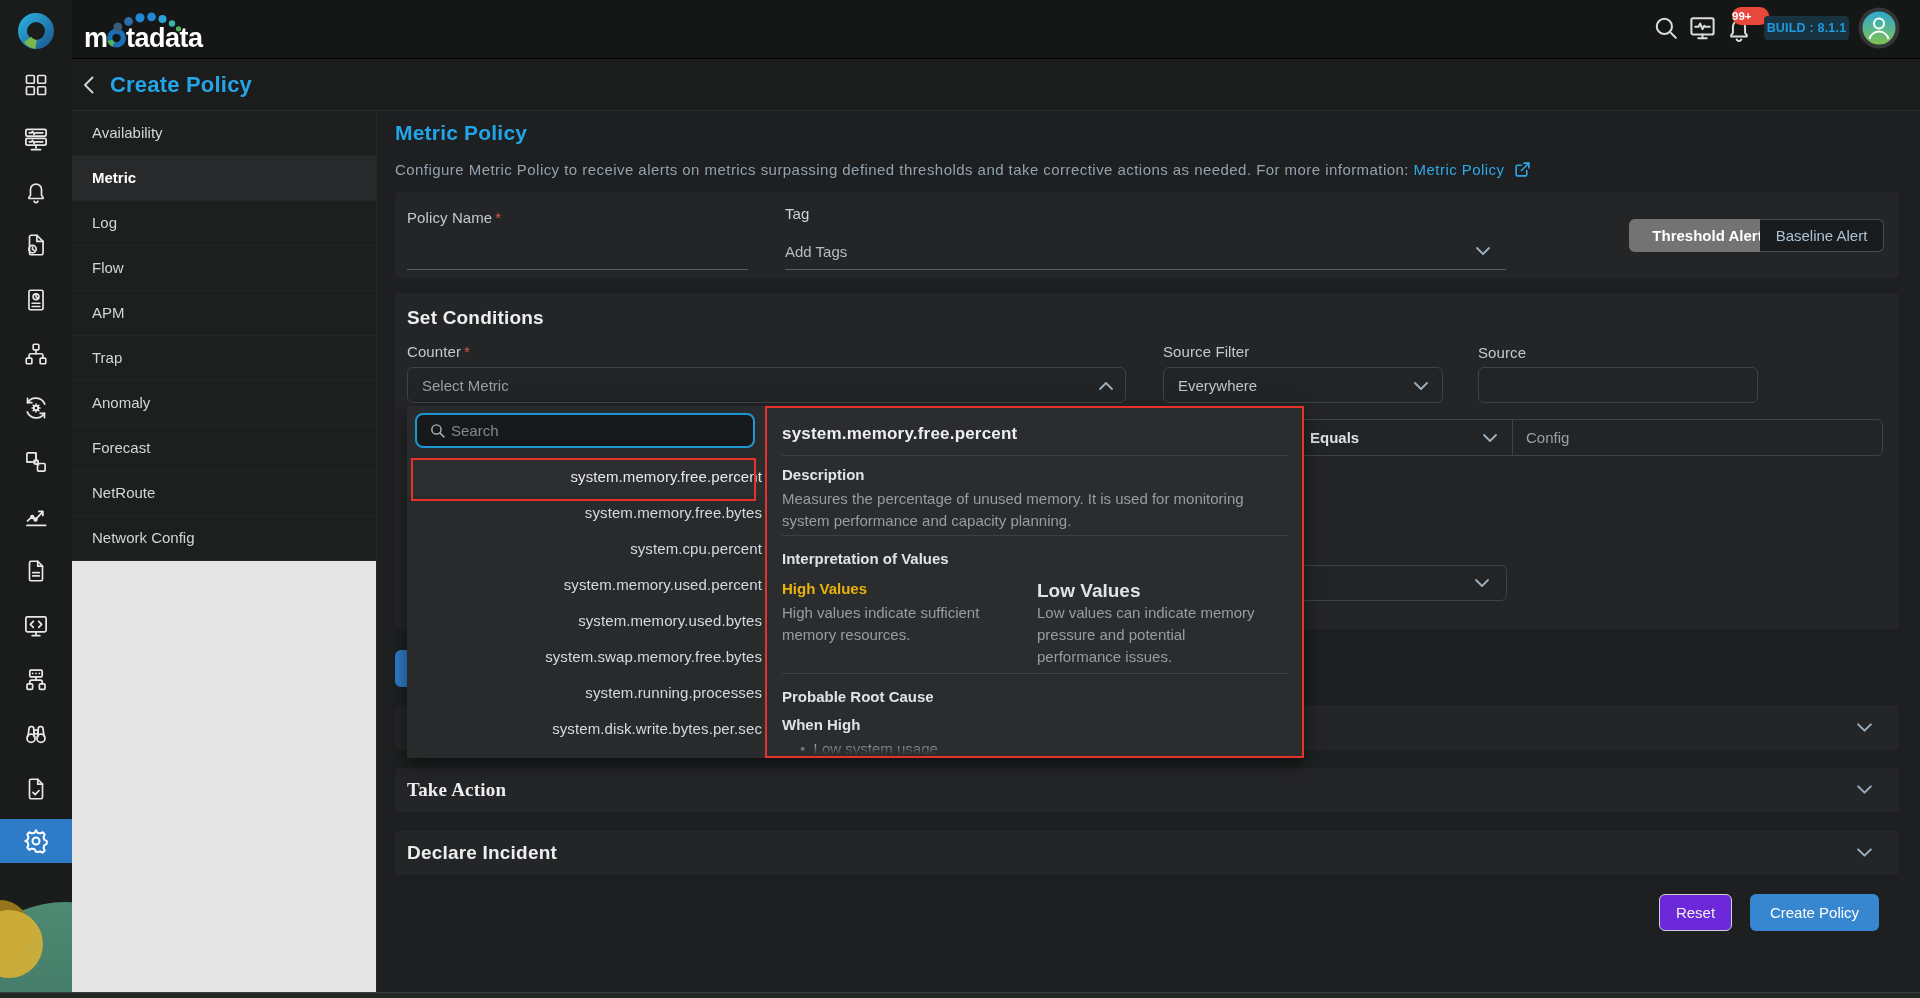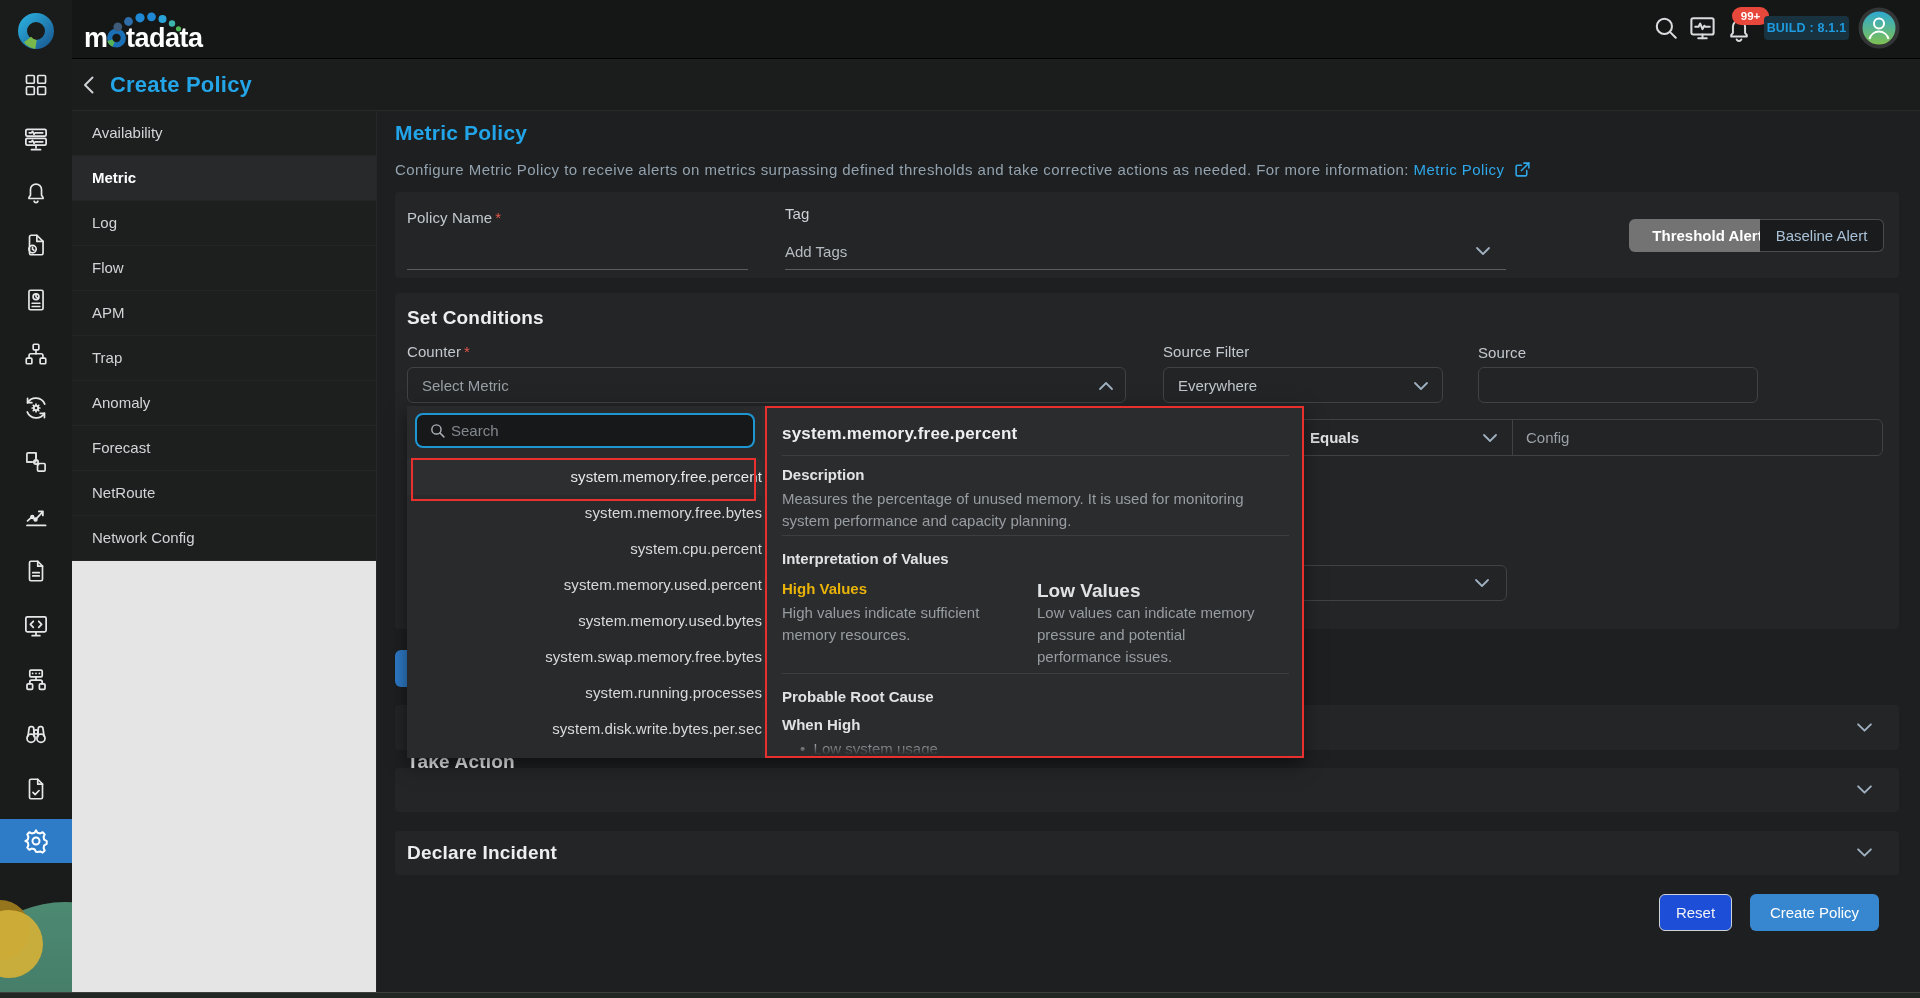--- a/index.html
+++ b/index.html
@@ -69,21 +69,21 @@
     <svg class="abs" style="left:1616px; top:14px;" width="29" height="29" viewBox="0 0 24 24" fill="none" stroke="#d9dbdd" stroke-width="1.7" stroke-linecap="round" stroke-linejoin="round">
       <rect x="2.8" y="3.5" width="18.4" height="13.5" rx="1.5"></rect>
       <path d="M6 10.5h2.7l1.4-2.6 1.9 4.6 1.5-2.8 1 0.8h3.5"></path>
       <path d="M12 17v3"></path>
       <path d="M8.5 20h7"></path>
     </svg>
     <svg class="abs" style="left:1653px; top:15px;" width="28" height="28" viewBox="0 0 24 24" fill="none" stroke="#d9dbdd" stroke-width="1.7" stroke-linecap="round" stroke-linejoin="round">
       <path d="M5.3 18.5h13.4v-1.2l-1.5-2V10a5.2 5.2 0 0 0-10.4 0v5.3l-1.5 2z"></path>
       <path d="M10 21a2.2 2.2 0 0 0 4 0"></path>
     </svg>
-    <div class="abs" style="left:1660px; top:7px; width:37px; height:18px; background:#e8483b; border-radius:9px; color:#fff; font-size:11.5px; font-weight:700; text-align:center; line-height:18px;">99+</div>
+    <div class="abs" style="left:1660px; top:7px; width:37px; height:18px; background:#e8483b; border-radius:9px; color:#fff; font-size:11.5px; font-weight:700; text-align:left; line-height:18px;">99+</div>
     <div class="abs" style="left:1692px; top:16px; width:85px; height:24px; background:#18333f; border-radius:4px; color:#1e9be0; font-size:12.5px; font-weight:700; text-align:center; line-height:24px; letter-spacing:.2px;">BUILD : 8.1.1</div>
     <svg class="abs" style="left:1786px; top:7px;" width="42" height="42" viewBox="0 0 42 42">
       <defs>
         <linearGradient id="avg" x1="0" y1="0" x2="0" y2="1">
           <stop offset="0" stop-color="#28a7d7"></stop>
           <stop offset="1" stop-color="#84c24a"></stop>
         </linearGradient>
       </defs>
       <circle cx="21" cy="21" r="18.5" fill="url(#avg)" stroke="#333536" stroke-width="4"></circle>
       <circle cx="21" cy="16.5" r="5" fill="none" stroke="#fff" stroke-width="2"></circle>
@@ -163,32 +163,32 @@
     <svg class="abs" style="left:1096px; top:467px;" width="16" height="10" viewBox="0 0 16 10">
       <path class="chev" d="M2 2l6 6 6-6"></path>
     </svg>
 
     <div class="card" style="top:594px; height:45px;"></div>
     <svg class="abs" style="left:1478px; top:611px;" width="17" height="11" viewBox="0 0 16 10">
       <path class="chev" d="M2 2l6 6 6-6"></path>
     </svg>
 
     <div class="card" style="top:657px; height:44px;"></div>
-    <div class="sechead abs" style="left:29px; top:640px;">Take Action</div>
+    <div class="sechead abs" style="left:29px; top:668px;font-family:Liberation Serif, serif;">Take Action</div>
     <svg class="abs" style="left:1478px; top:673px;" width="17" height="11" viewBox="0 0 16 10">
       <path class="chev" d="M2 2l6 6 6-6"></path>
     </svg>
 
     <div class="card" style="top:720px; height:44px;"></div>
     <div class="sechead abs" style="left:29px; top:731px;">Declare Incident</div>
     <svg class="abs" style="left:1478px; top:736px;" width="17" height="11" viewBox="0 0 16 10">
       <path class="chev" d="M2 2l6 6 6-6"></path>
     </svg>
 
-    <div class="btn" style="left:1281px; top:783px; width:73px; height:37px; line-height:35px; color:#f2f3f4; border:1px solid #cdd2d6; background:#1d4ed8;">Reset</div>
+    <div class="btn" style="left:1281px; top:783px; width:73px; height:37px; line-height:35px; color:#f2f3f4; border:1px solid #cdd2d6; background:#6d28d9;">Reset</div>
     <div class="btn" style="left:1372px; top:783px; width:129px; height:37px; line-height:37px; color:#fff; background:#3787d0;">Create Policy</div>
   </div>
 
   <div class="ddpanel">
     <div class="ddlist">
       <div class="abs" style="left:8px; top:7px; width:340px; height:35px; border:2px solid #1e96d2; border-radius:8px; background:#17181a;"></div>
       <svg class="abs" style="left:22px; top:16px;" width="17" height="17" viewBox="0 0 24 24" fill="none" stroke="#aeb3b8" stroke-width="2">
         <circle cx="10.5" cy="10.5" r="6.5"></circle>
         <path d="M15.5 15.5 21 21" stroke-linecap="round"></path>
       </svg>

